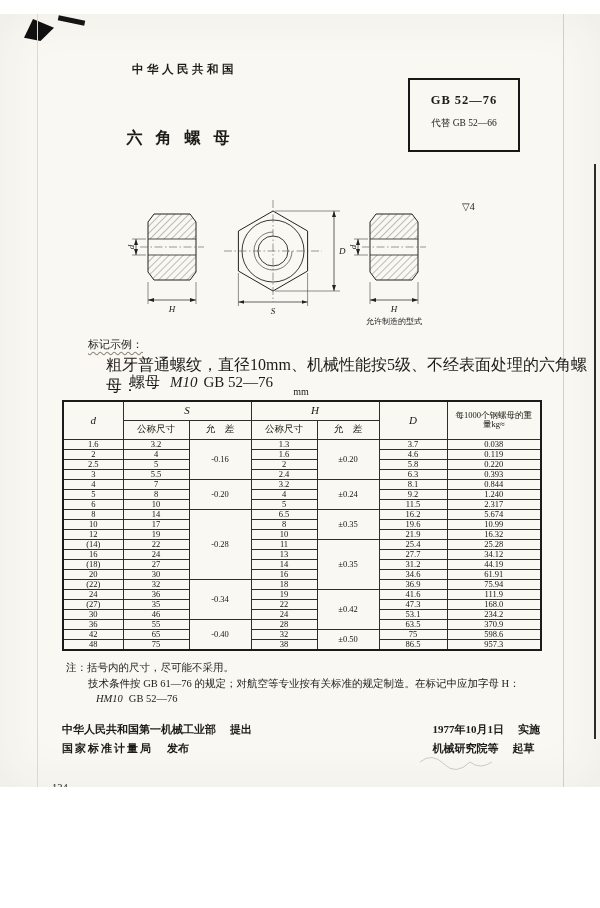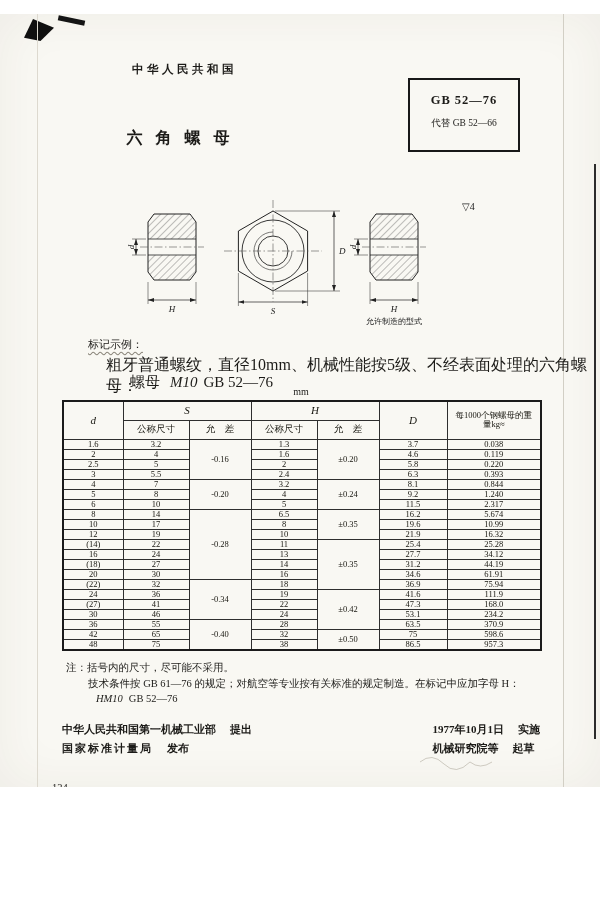--- a/index.html
+++ b/index.html
@@ -294,21 +294,21 @@
         <tr>
           <td>24</td>
           <td>36</td>
           <td>19</td>
           <td rowspan="4">±0.42</td>
           <td>41.6</td>
           <td>111.9</td>
         </tr>
         <tr>
           <td>(27)</td>
-          <td>41</td>
+          <td>35</td>
           <td>22</td>
           <td>47.3</td>
           <td>168.0</td>
         </tr>
         <tr>
           <td>30</td>
           <td>46</td>
           <td>24</td>
           <td>53.1</td>
           <td>234.2</td>

